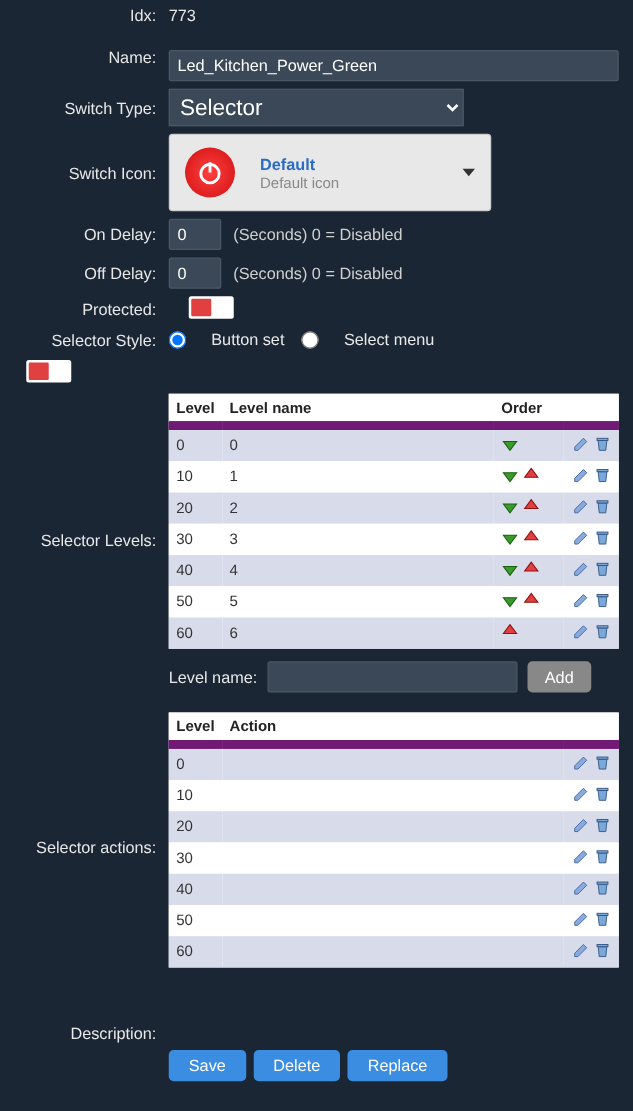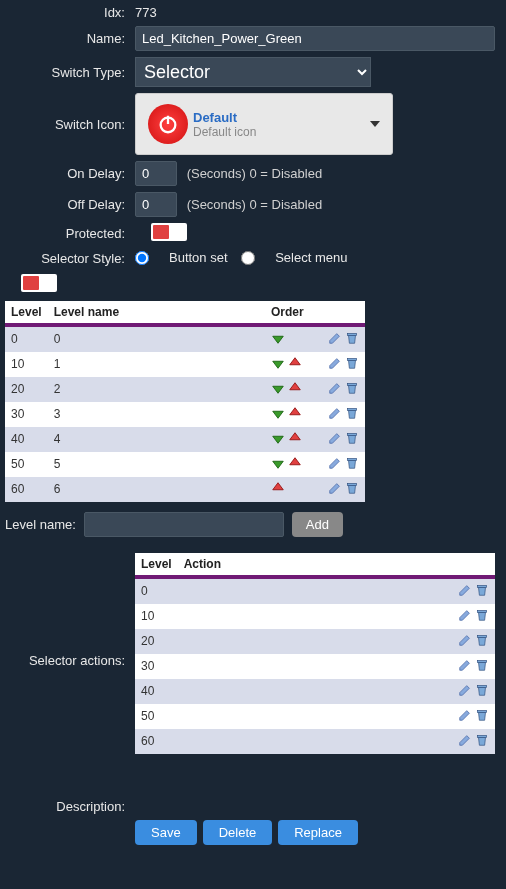--- a/index.html
+++ b/index.html
@@ -27,41 +27,41 @@
 .value { flex: 1; color: #e8e8e8; }
 input[type="text"], textarea {
   background: #3a4857;
   border: 1px solid #4a5865;
   color: #fff;
   padding: 4px 6px;
   font-size: 13px;
   font-family: inherit;
   border-radius: 2px;
 }
-input.name-input { width: 360px; }
+input.name-input { width: 360px; margin-top: 14px; }
 input.num-input { width: 42px; text-align: left; }
 input.levelname-input { width: 200px; }
 textarea.desc { width: 360px; height: 85px; resize: none; }
 select {
   background: #3a4857;
   color: #fff;
   border: 1px solid #4a5865;
   padding: 3px 4px;
   font-size: 18px;
   width: 236px;
 }
 .icon-selector {
   background: #e8e8e8;
   border: 1px solid #ccc;
   border-radius: 3px;
   width: 258px;
   padding: 10px 12px;
   display: flex;
   align-items: center;
-  gap: 5px;
+  gap: 20px;
 }
 .power-icon {
   width: 40px; height: 40px;
   background: radial-gradient(circle, #ff4040 0%, #d01010 100%);
   border-radius: 50%;
   display: flex;
   align-items: center;
   justify-content: center;
 }
 .power-icon svg { width: 22px; height: 22px; }
@@ -98,21 +98,21 @@
   background: #fff;
   color: #333;
 }
 table th {
   background: #fff;
   color: #222;
   text-align: left;
   padding: 4px 6px;
   font-size: 12px;
   font-weight: bold;
-  border-bottom: 4px solid #701a75;
+  border-bottom: 7px solid #701a75;
 }
 table td {
   padding: 4px 6px;
   font-size: 12px;
 }
 table tr.even td { background: #d8dcea; }
 table tr.odd td { background: #fff; }
 .arrow { width: 14px; height: 14px; display: inline-block; }
 .edit-icon, .trash-icon { display: inline-block; width: 14px; height: 14px; }
 .actions-cell { text-align: right; white-space: nowrap; }
@@ -219,20 +219,21 @@
   </div>
 </div>
 
 <div class="form-row">
   <div class="value">
     <span class="toggle"></span>
   </div>
 </div>
 
 <div class="section-gap form-row">
+  <div class="label" style="padding-top:110px">Selector Levels:</div>
   <div class="value">
     <table>
       <thead>
         <tr>
           <th style="width:40px">Level</th>
           <th>Level name</th>
           <th style="width:56px">Order</th>
           <th style="width:44px"></th>
         </tr>
       </thead>

